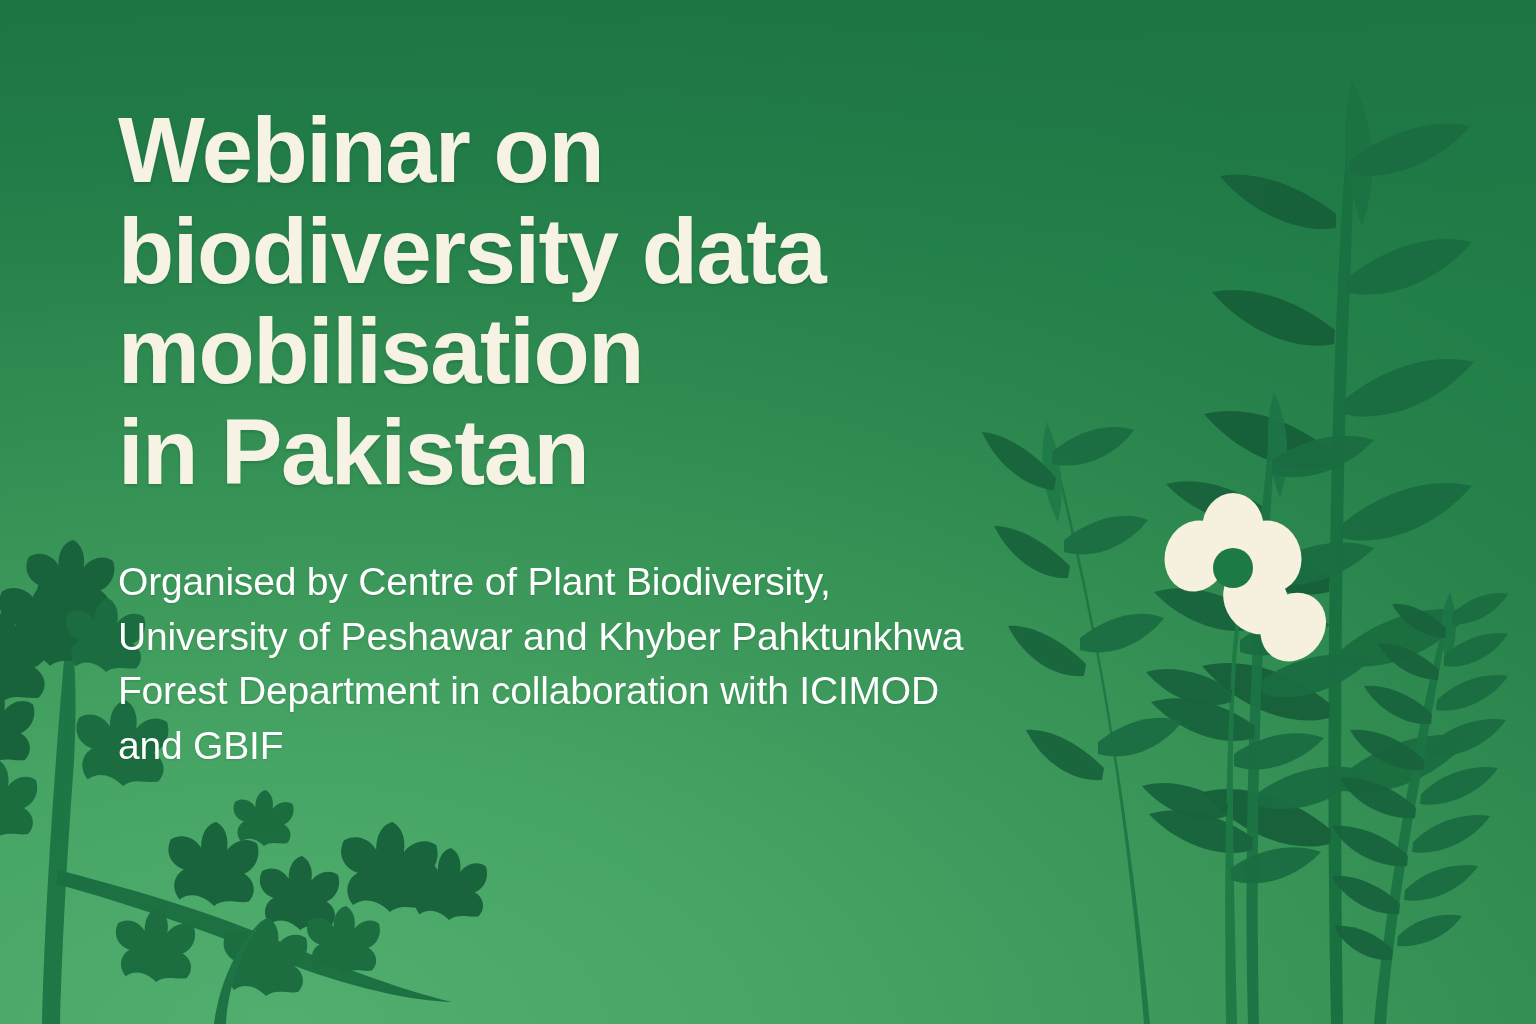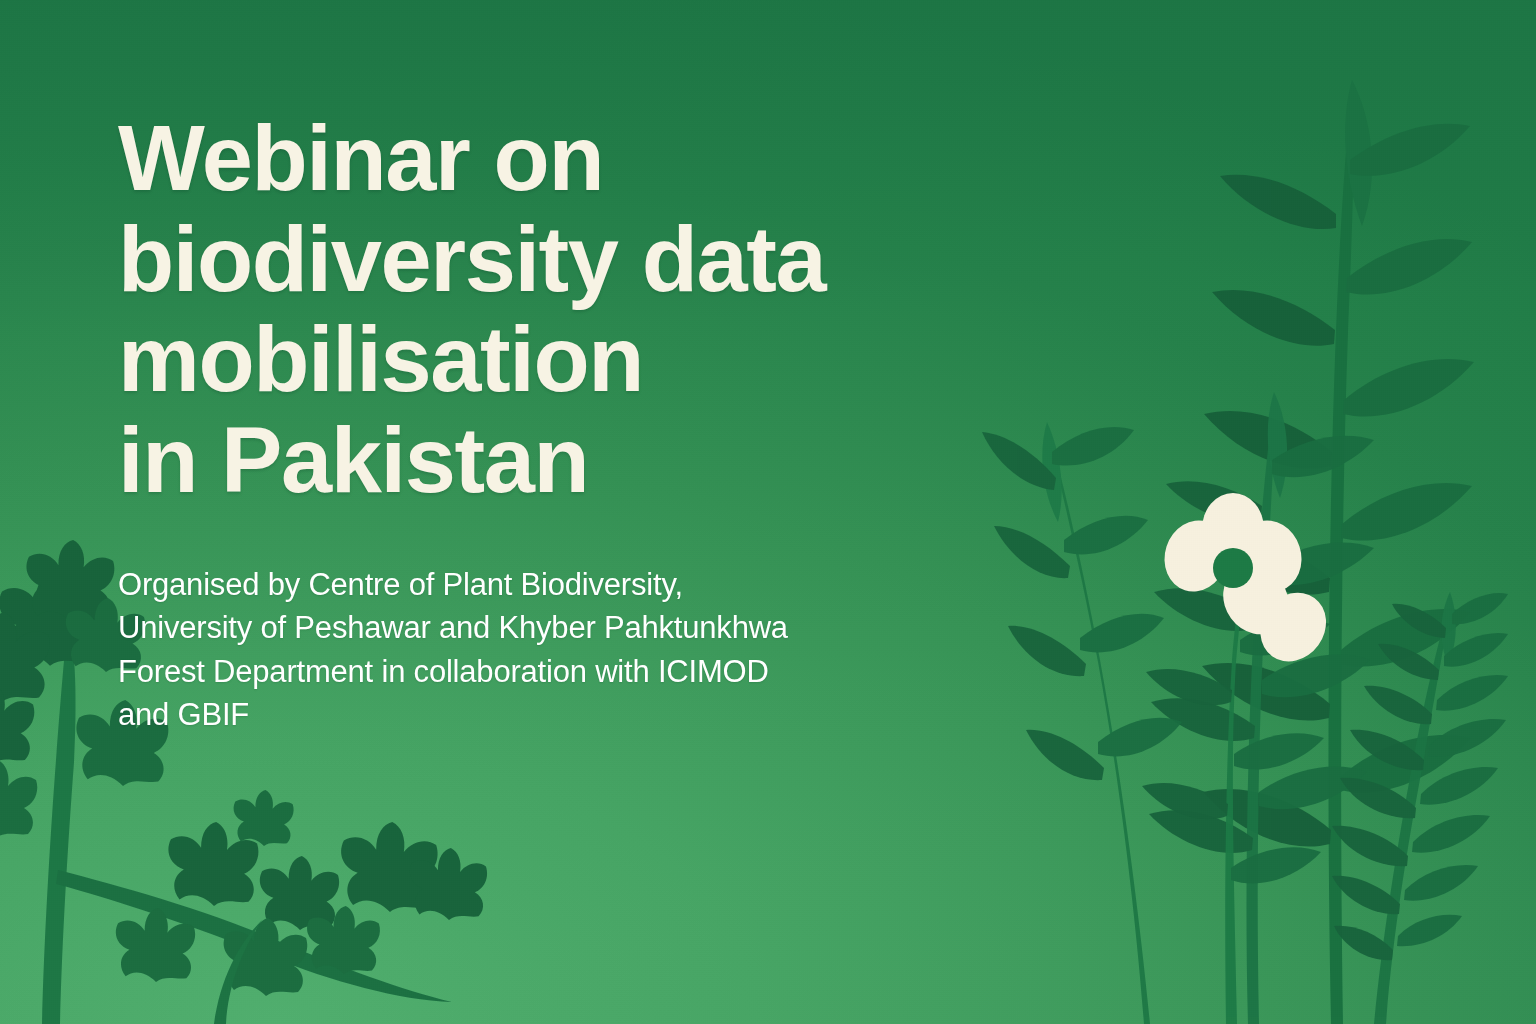--- a/index.html
+++ b/index.html
@@ -42,38 +42,38 @@
     position: absolute;
     inset: 0;
     pointer-events: none;
   }
   .botanical svg { display: block; width: 1536px; height: 1024px; }
 
   
   .text-block {
     position: absolute;
     left: 118px;
-    top: 108px;
+    top: 100px;
     width: 930px;
   }
   .title {
     margin: 0;
     color: #f7f3e4;
     font-size: 92px;
     line-height: 1.095;
     font-weight: 700;
     letter-spacing: -1.4px;
     text-shadow: 0 2px 3px rgba(10,60,35,0.22);
     white-space: pre-line;
   }
   .subtitle {
     margin: 0;
     padding-top: 52px;
     color: #ffffff;
-    font-size: 31px;
+    font-size: 39px;
     line-height: 1.40;
     font-weight: 400;
     letter-spacing: -0.2px;
     text-shadow: 0 1px 2px rgba(10,60,35,0.18);
     white-space: pre-line;
   }
 </style>
 </head>
 <body>
 

